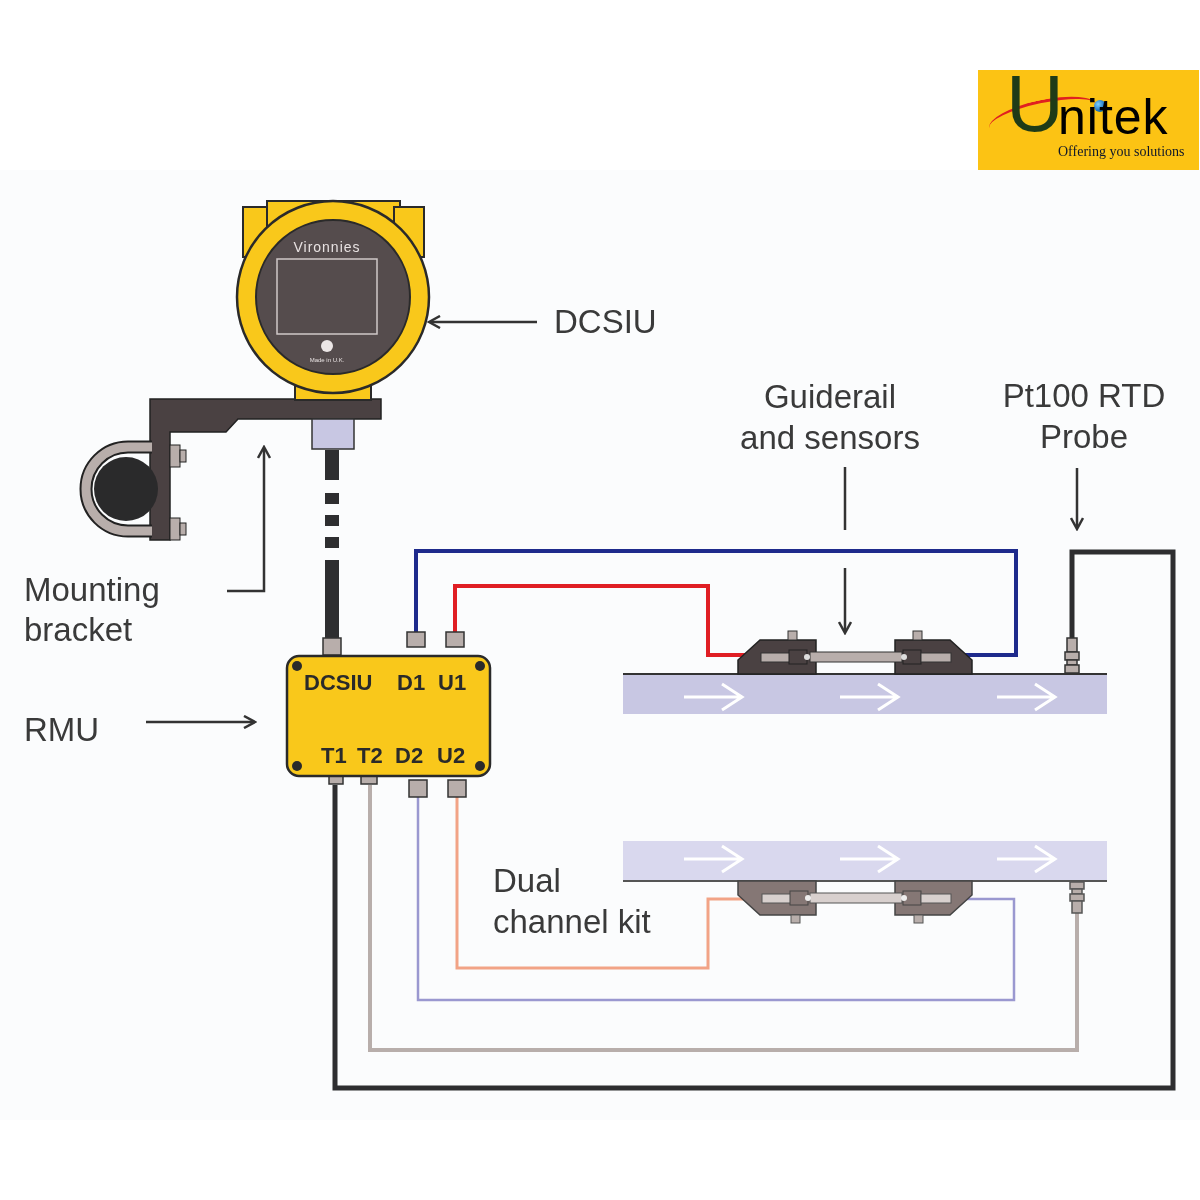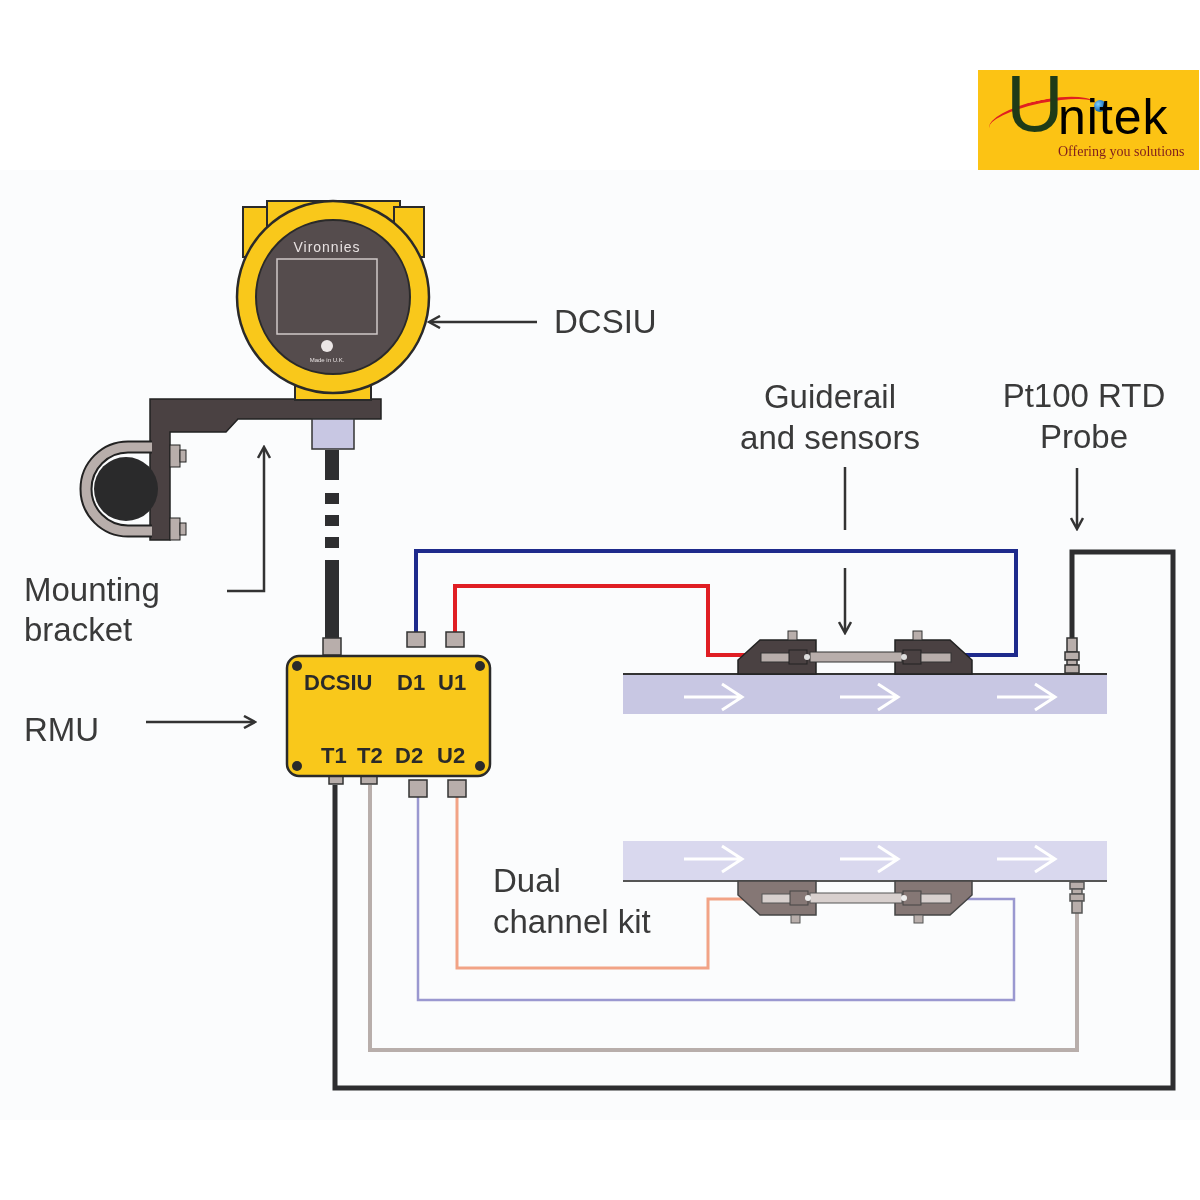--- a/index.html
+++ b/index.html
@@ -4,21 +4,21 @@
 <style>
   html, body { margin: 0; padding: 0; }
   body { width: 1200px; height: 1200px; background: #ffffff; position: relative; overflow: hidden; font-family: "Liberation Sans", sans-serif; }
   .band { position: absolute; left: 0; top: 170px; width: 1200px; height: 950px; background: #fbfcfd; }
   svg.diagram { position: absolute; left: 0; top: 0; }
   .lbl { font-family: "Liberation Sans", sans-serif; fill: #3a3a3a; font-size: 33px; }
   .rmu-lbl { font-family: "Liberation Sans", sans-serif; font-weight: bold; fill: #2a2a2a; font-size: 22px; }
   .logo { position: absolute; left: 978px; top: 70px; width: 221px; height: 100px; background: #fcc314; overflow: hidden; }
   .logo .u { position: absolute; left: 28px; top: -6px; font-family: "Liberation Sans", sans-serif; font-size: 80px; color: #1f3b17; line-height: 1; }
   .logo .rest { position: absolute; left: 80px; top: 22px; font-family: "Liberation Sans", sans-serif; font-size: 50px; color: #000000; line-height: 1; letter-spacing: 1px; }
-  .logo .tag { position: absolute; left: 80px; top: 74px; font-family: "Liberation Serif", serif; font-size: 14px; color: #7f1d1d; }
+  .logo .tag { position: absolute; left: 80px; top: 74px; font-family: "Liberation Serif", serif; font-size: 14px; color: #0f172a; }
   .logo .swoosh { position: absolute; left: 10px; top: 30px; width: 110px; height: 30px; border-top: 3px solid #e02020; border-radius: 50%; transform: rotate(-12deg); }
   .logo .globe { position: absolute; left: 116px; top: 30px; width: 12px; height: 12px; border-radius: 50%; background: radial-gradient(circle at 35% 35%, #7fd0ff, #1a6fbf 60%, #1a8a3a); }
 </style>
 </head>
 <body>
 
 <div class="band"></div>
 
 <div class="logo">
   <div class="swoosh"></div>

